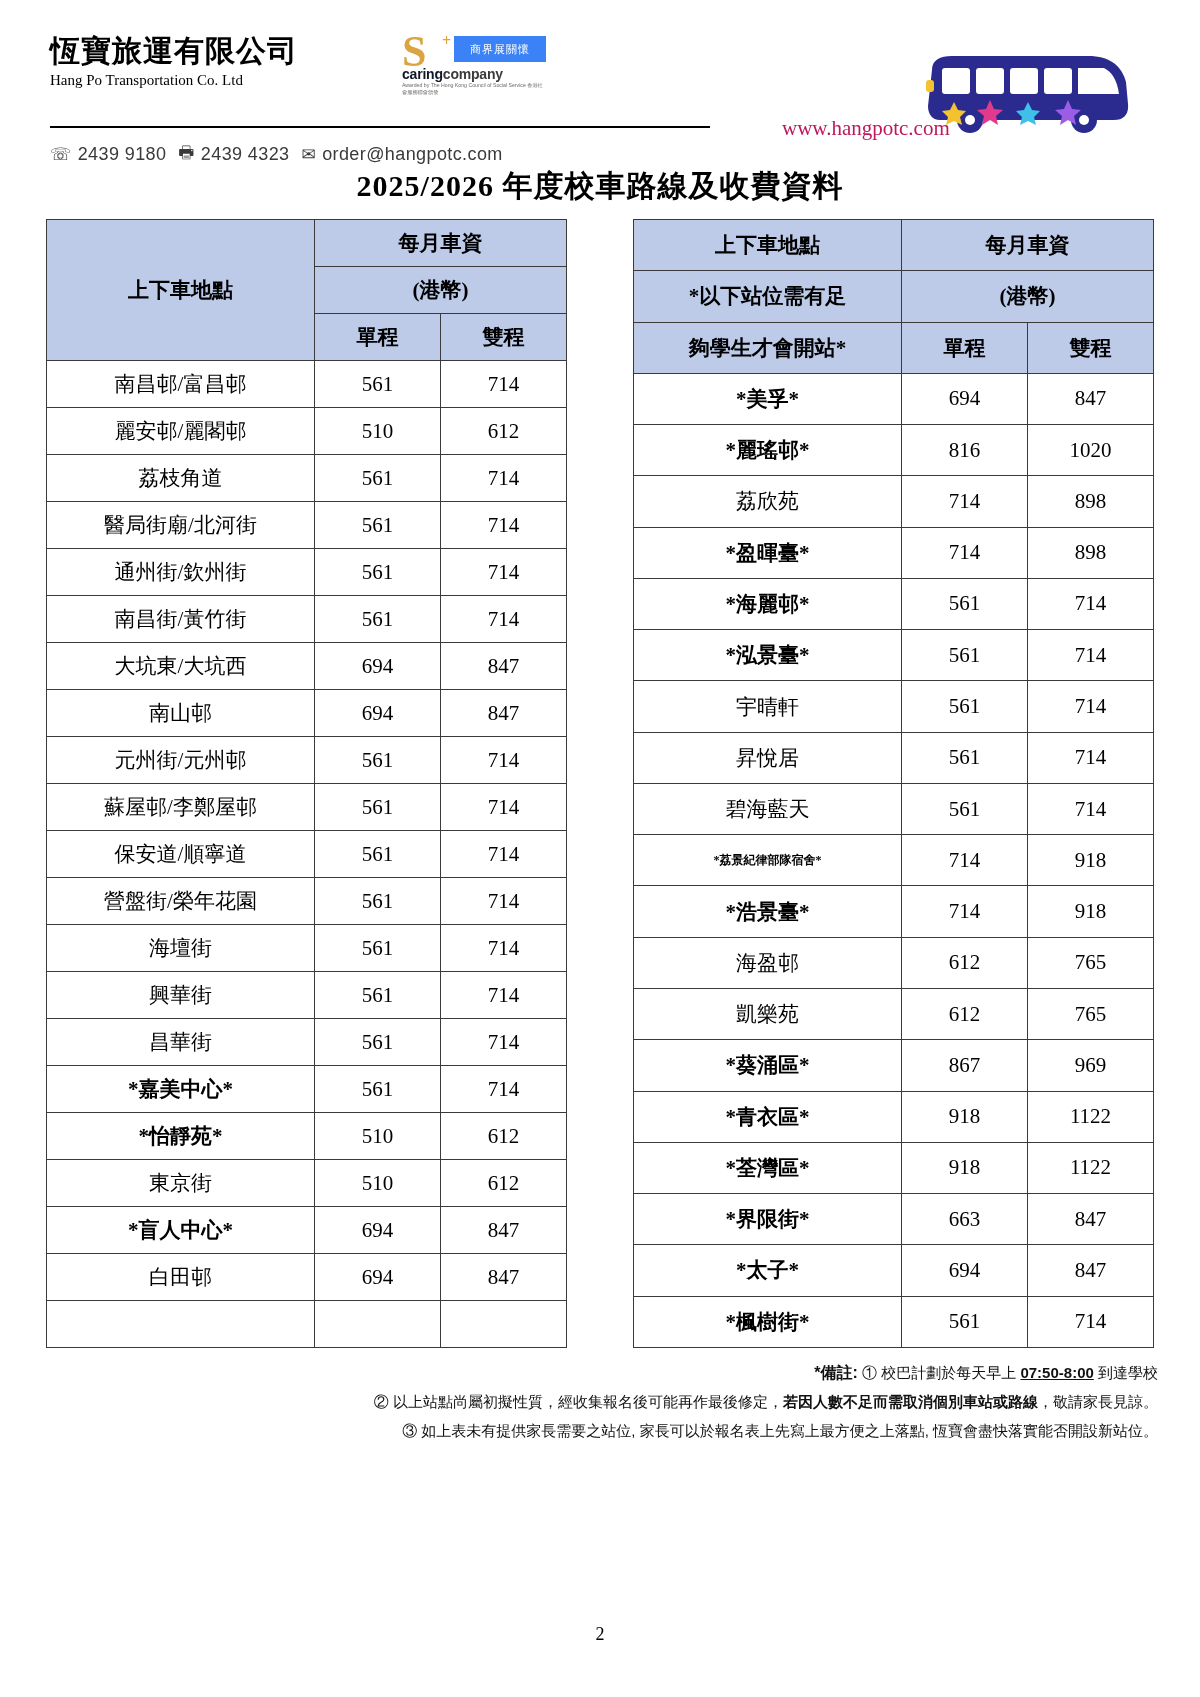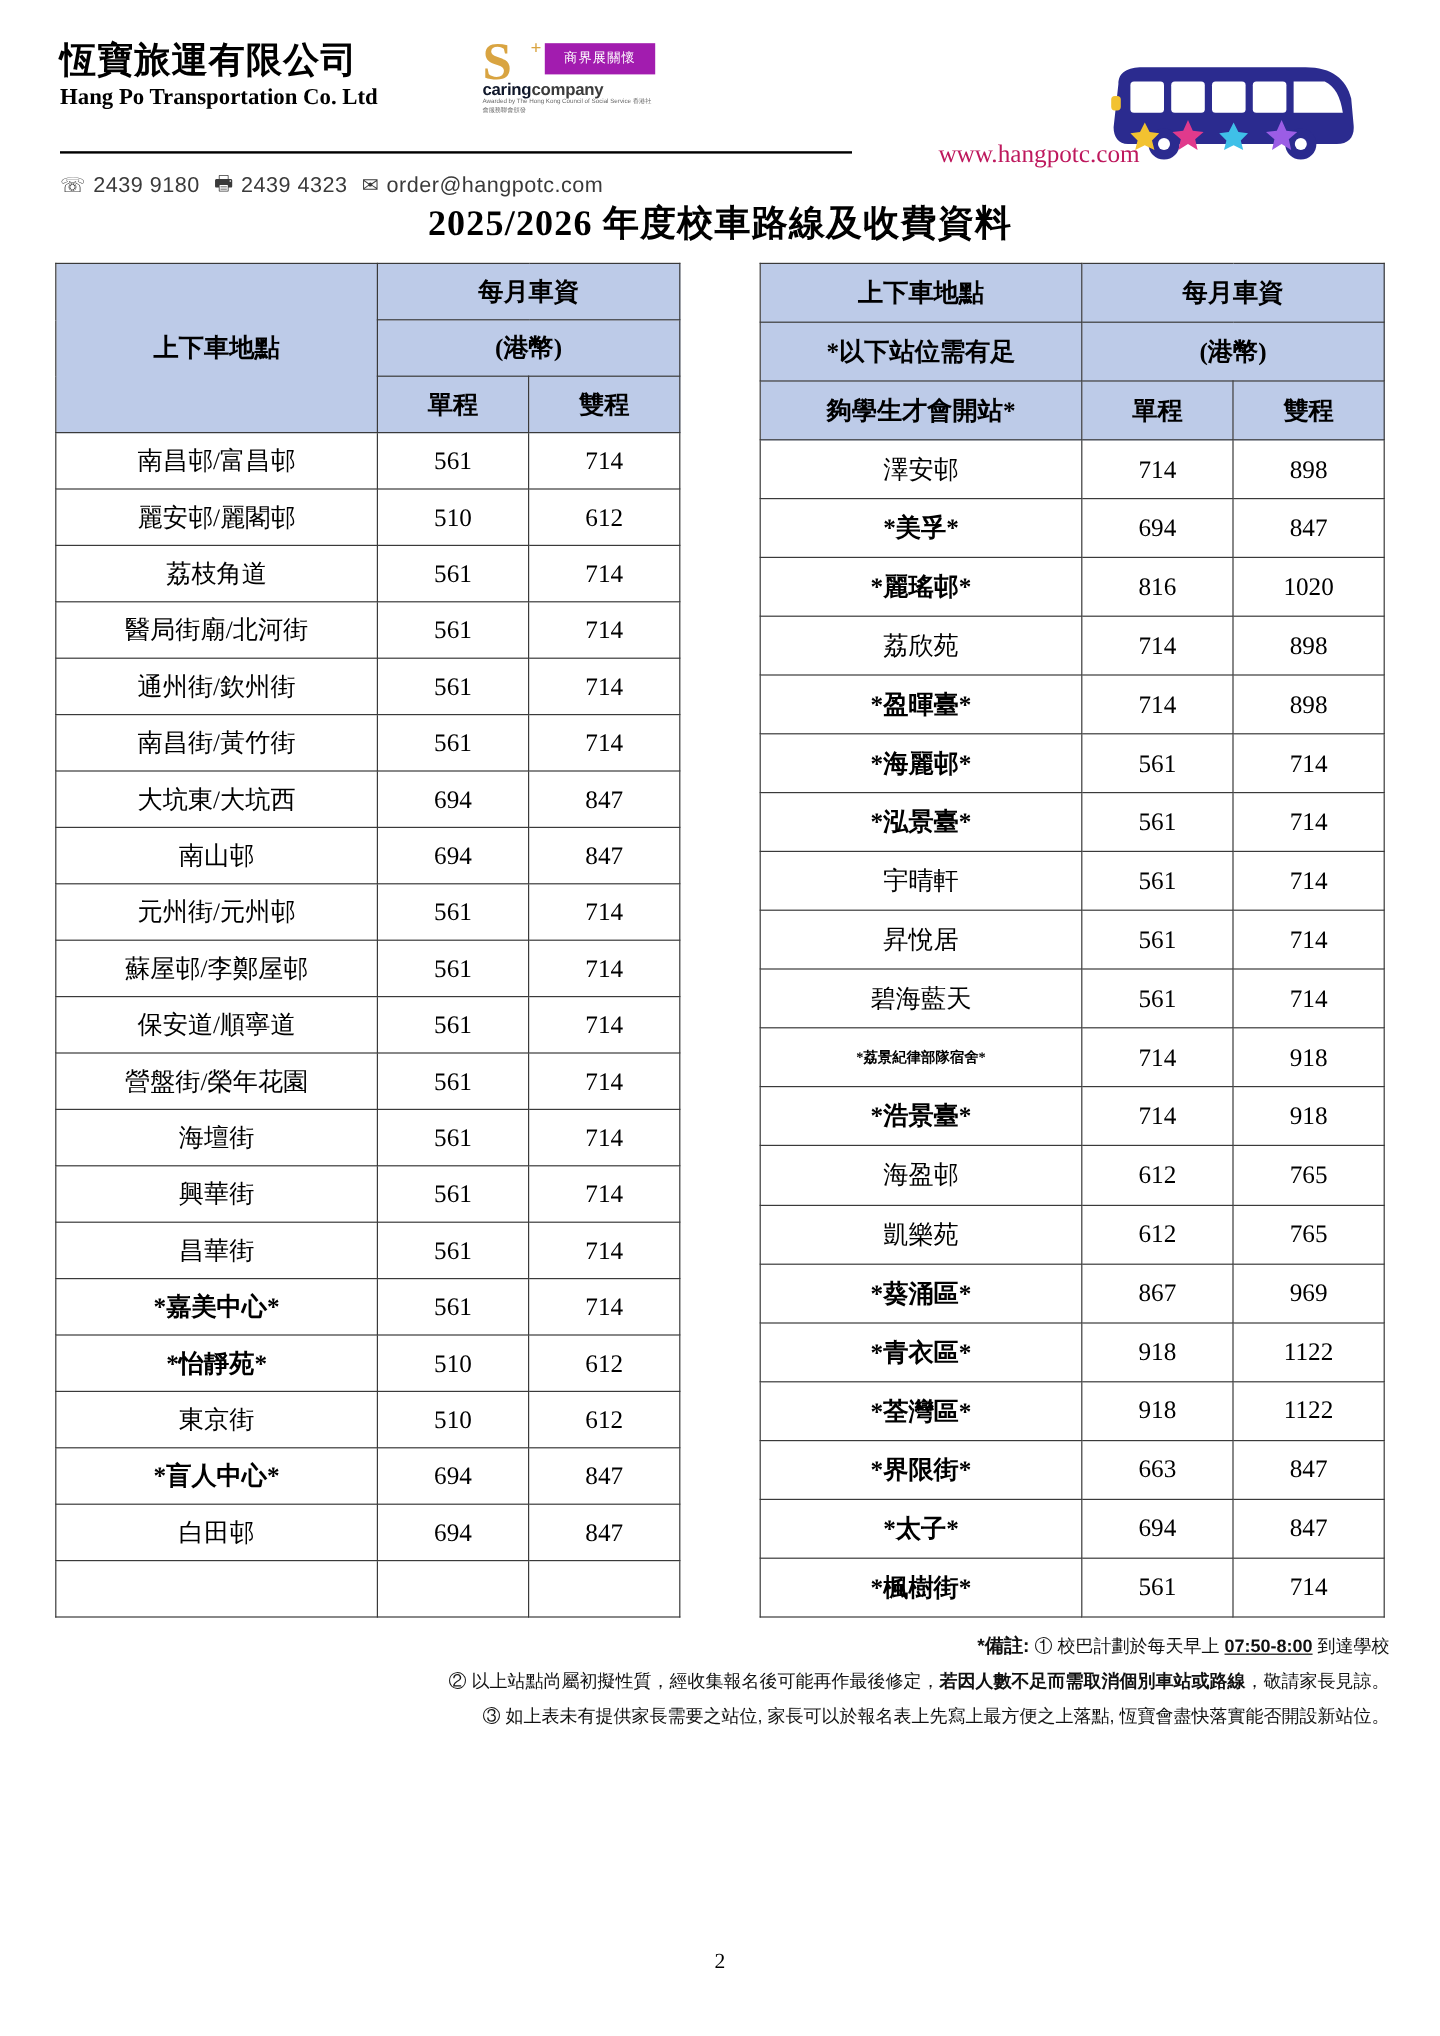--- a/index.html
+++ b/index.html
@@ -34,26 +34,25 @@
   }
   .company-cn {
     font-family: "Liberation Serif", serif;
     font-size: 30px;
     font-weight: bold;
     letter-spacing: 1px;
     line-height: 1.15;
   }
   .company-en {
     font-family: "Liberation Serif", serif;
-    font-size: 19px;
-    font-weight: bold;
+    font-size: 15px;
+    font-weight: normal;
     letter-spacing: 0px;
     line-height: 1.2;
     margin-top: 2px;
-    text-align: center;
   }
   .caring-logo {
     position: absolute;
     left: 360px;
     top: 2px;
     width: 145px;
     height: 62px;
   }
   .caring-s {
     position: absolute;
@@ -72,21 +71,21 @@
     font-size: 16px;
     color: #d9a441;
     font-weight: bold;
   }
   .caring-red {
     position: absolute;
     left: 52px;
     top: 6px;
     width: 92px;
     height: 26px;
-    background: #a21caf;
+    background: #3b82f6;
     color: #fff;
     font-size: 11px;
     line-height: 26px;
     text-align: center;
     letter-spacing: 1px;
     font-family: "Liberation Sans", sans-serif;
   }
   .caring-word {
     position: absolute;
     left: 0px;
@@ -435,25 +434,20 @@
           <td class="hdr note-hdr-cn">*以下站位需有足</td>
           <td class="hdr" colspan="2">(港幣)</td>
         </tr>
         <tr>
           <td class="hdr note-hdr-cn">夠學生才會開站*</td>
           <td class="hdr-sub">單程</td>
           <td class="hdr-sub">雙程</td>
         </tr>
 
         <tr>
-            <td class="place">澤安邨</td>
-            <td class="num">714</td>
-            <td class="num">898</td>
-          </tr>
-        <tr>
             <td class="place bold">*美孚*</td>
             <td class="num">694</td>
             <td class="num">847</td>
           </tr>
         <tr>
             <td class="place bold">*麗瑤邨*</td>
             <td class="num">816</td>
             <td class="num">1020</td>
           </tr>
         <tr>

